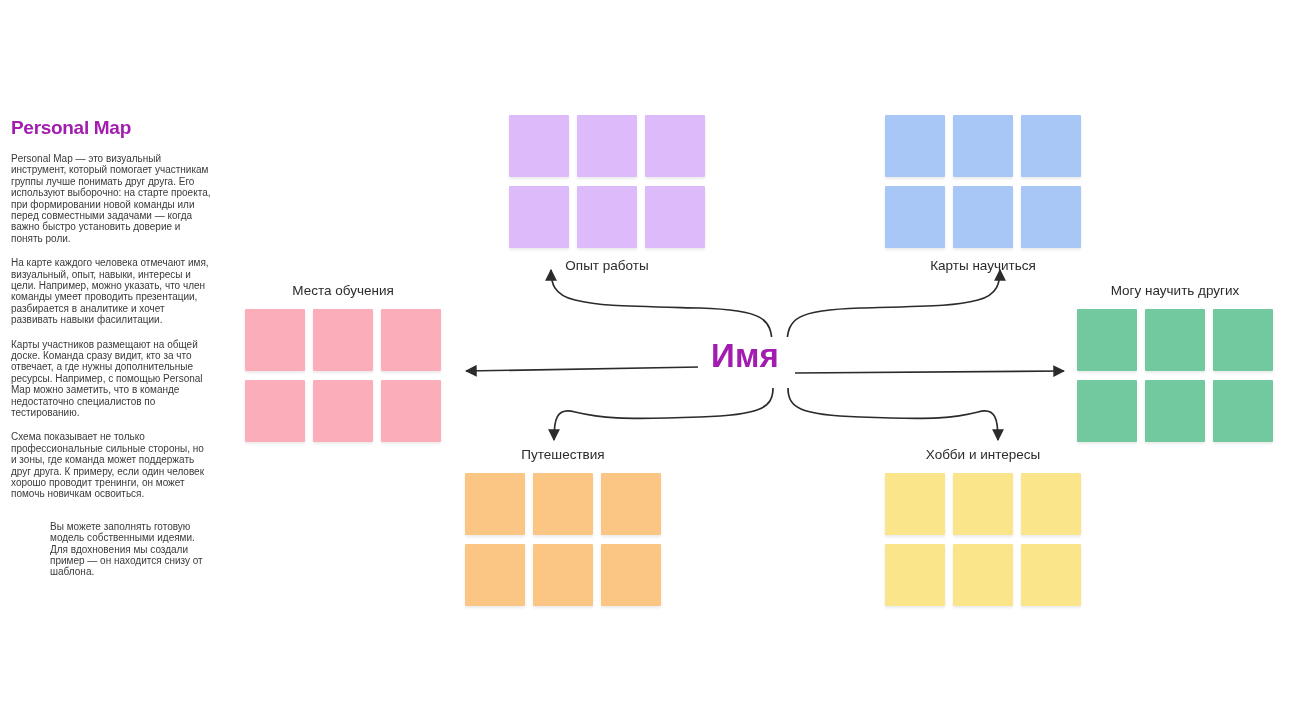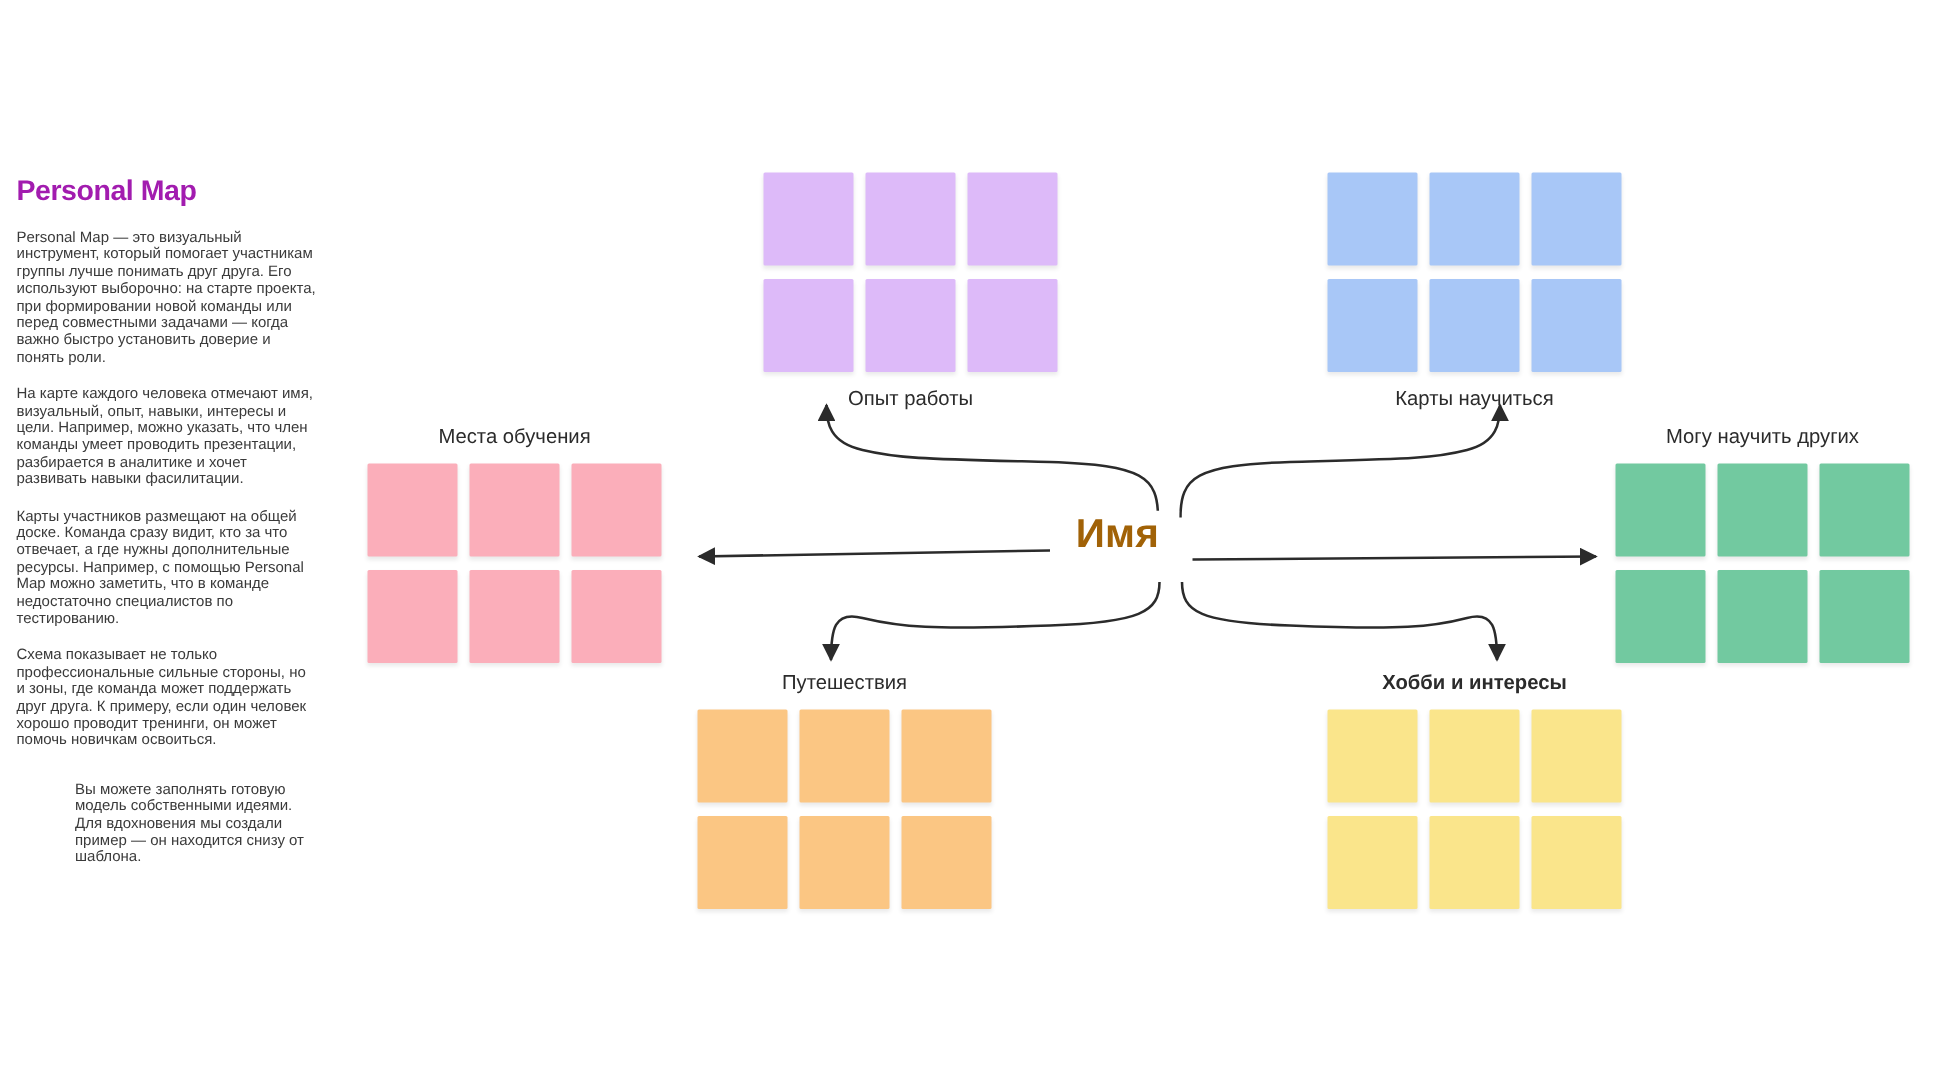--- a/index.html
+++ b/index.html
@@ -57,23 +57,23 @@
     height: 720px;
     pointer-events: none;
   }
 
   
   #center-node {
     position: absolute;
     left: 745px;
     top: 356px;
     transform: translate(-50%, -50%);
-    font-size: 27px;
+    font-size: 33px;
     font-weight: bold;
-    color: #a16207;
+    color: #a21caf;
     letter-spacing: 0.2px;
     padding: 0 13px;
     background: #ffffff;
     white-space: nowrap;
     z-index: 3;
   }
 
   
   .cluster {
     position: absolute;
@@ -105,21 +105,21 @@
   .cluster.label-top .cluster-label { margin-bottom: 9px; }
   
   .cluster.label-bottom .cluster-label { margin-top: 9px; }
 
   
   #cluster-experience   { left: 465px;  top: 115px; margin-left: 44px; }
   #cluster-want-learn   { left: 885px;  top: 115px; }
   #cluster-study-places { left: 245px;  top: 282px; }
   #cluster-can-teach    { left: 1077px; top: 282px; }
   #cluster-travels      { left: 465px;  top: 446px; }
-  #cluster-hobbies      { left: 885px;  top: 446px; font-weight: bold; }
+  #cluster-hobbies      { left: 885px;  top: 446px; }
 </style>
 </head>
 <body>
 
 <div id="info-panel">
   <h1 id="info-title">Personal Map</h1>
   <p class="info-para">Personal Map — это визуальный инструмент, который помогает участникам группы лучше понимать друг друга. Его используют выборочно: на старте проекта, при формировании новой команды или перед совместными задачами — когда важно быстро установить доверие и понять роли.</p>
   <p class="info-para">На карте каждого человека отмечают имя, визуальный, опыт, навыки, интересы и цели. Например, можно указать, что член команды умеет проводить презентации, разбирается в аналитике и хочет развивать навыки фасилитации.</p>
   <p class="info-para">Карты участников размещают на общей доске. Команда сразу видит, кто за что отвечает, а где нужны дополнительные ресурсы. Например, с помощью Personal Map можно заметить, что в команде недостаточно специалистов по тестированию.</p>
   <p class="info-para">Схема показывает не только профессиональные сильные стороны, но и зоны, где команда может поддержать друг друга. К примеру, если один человек хорошо проводит тренинги, он может помочь новичкам освоиться.</p>

